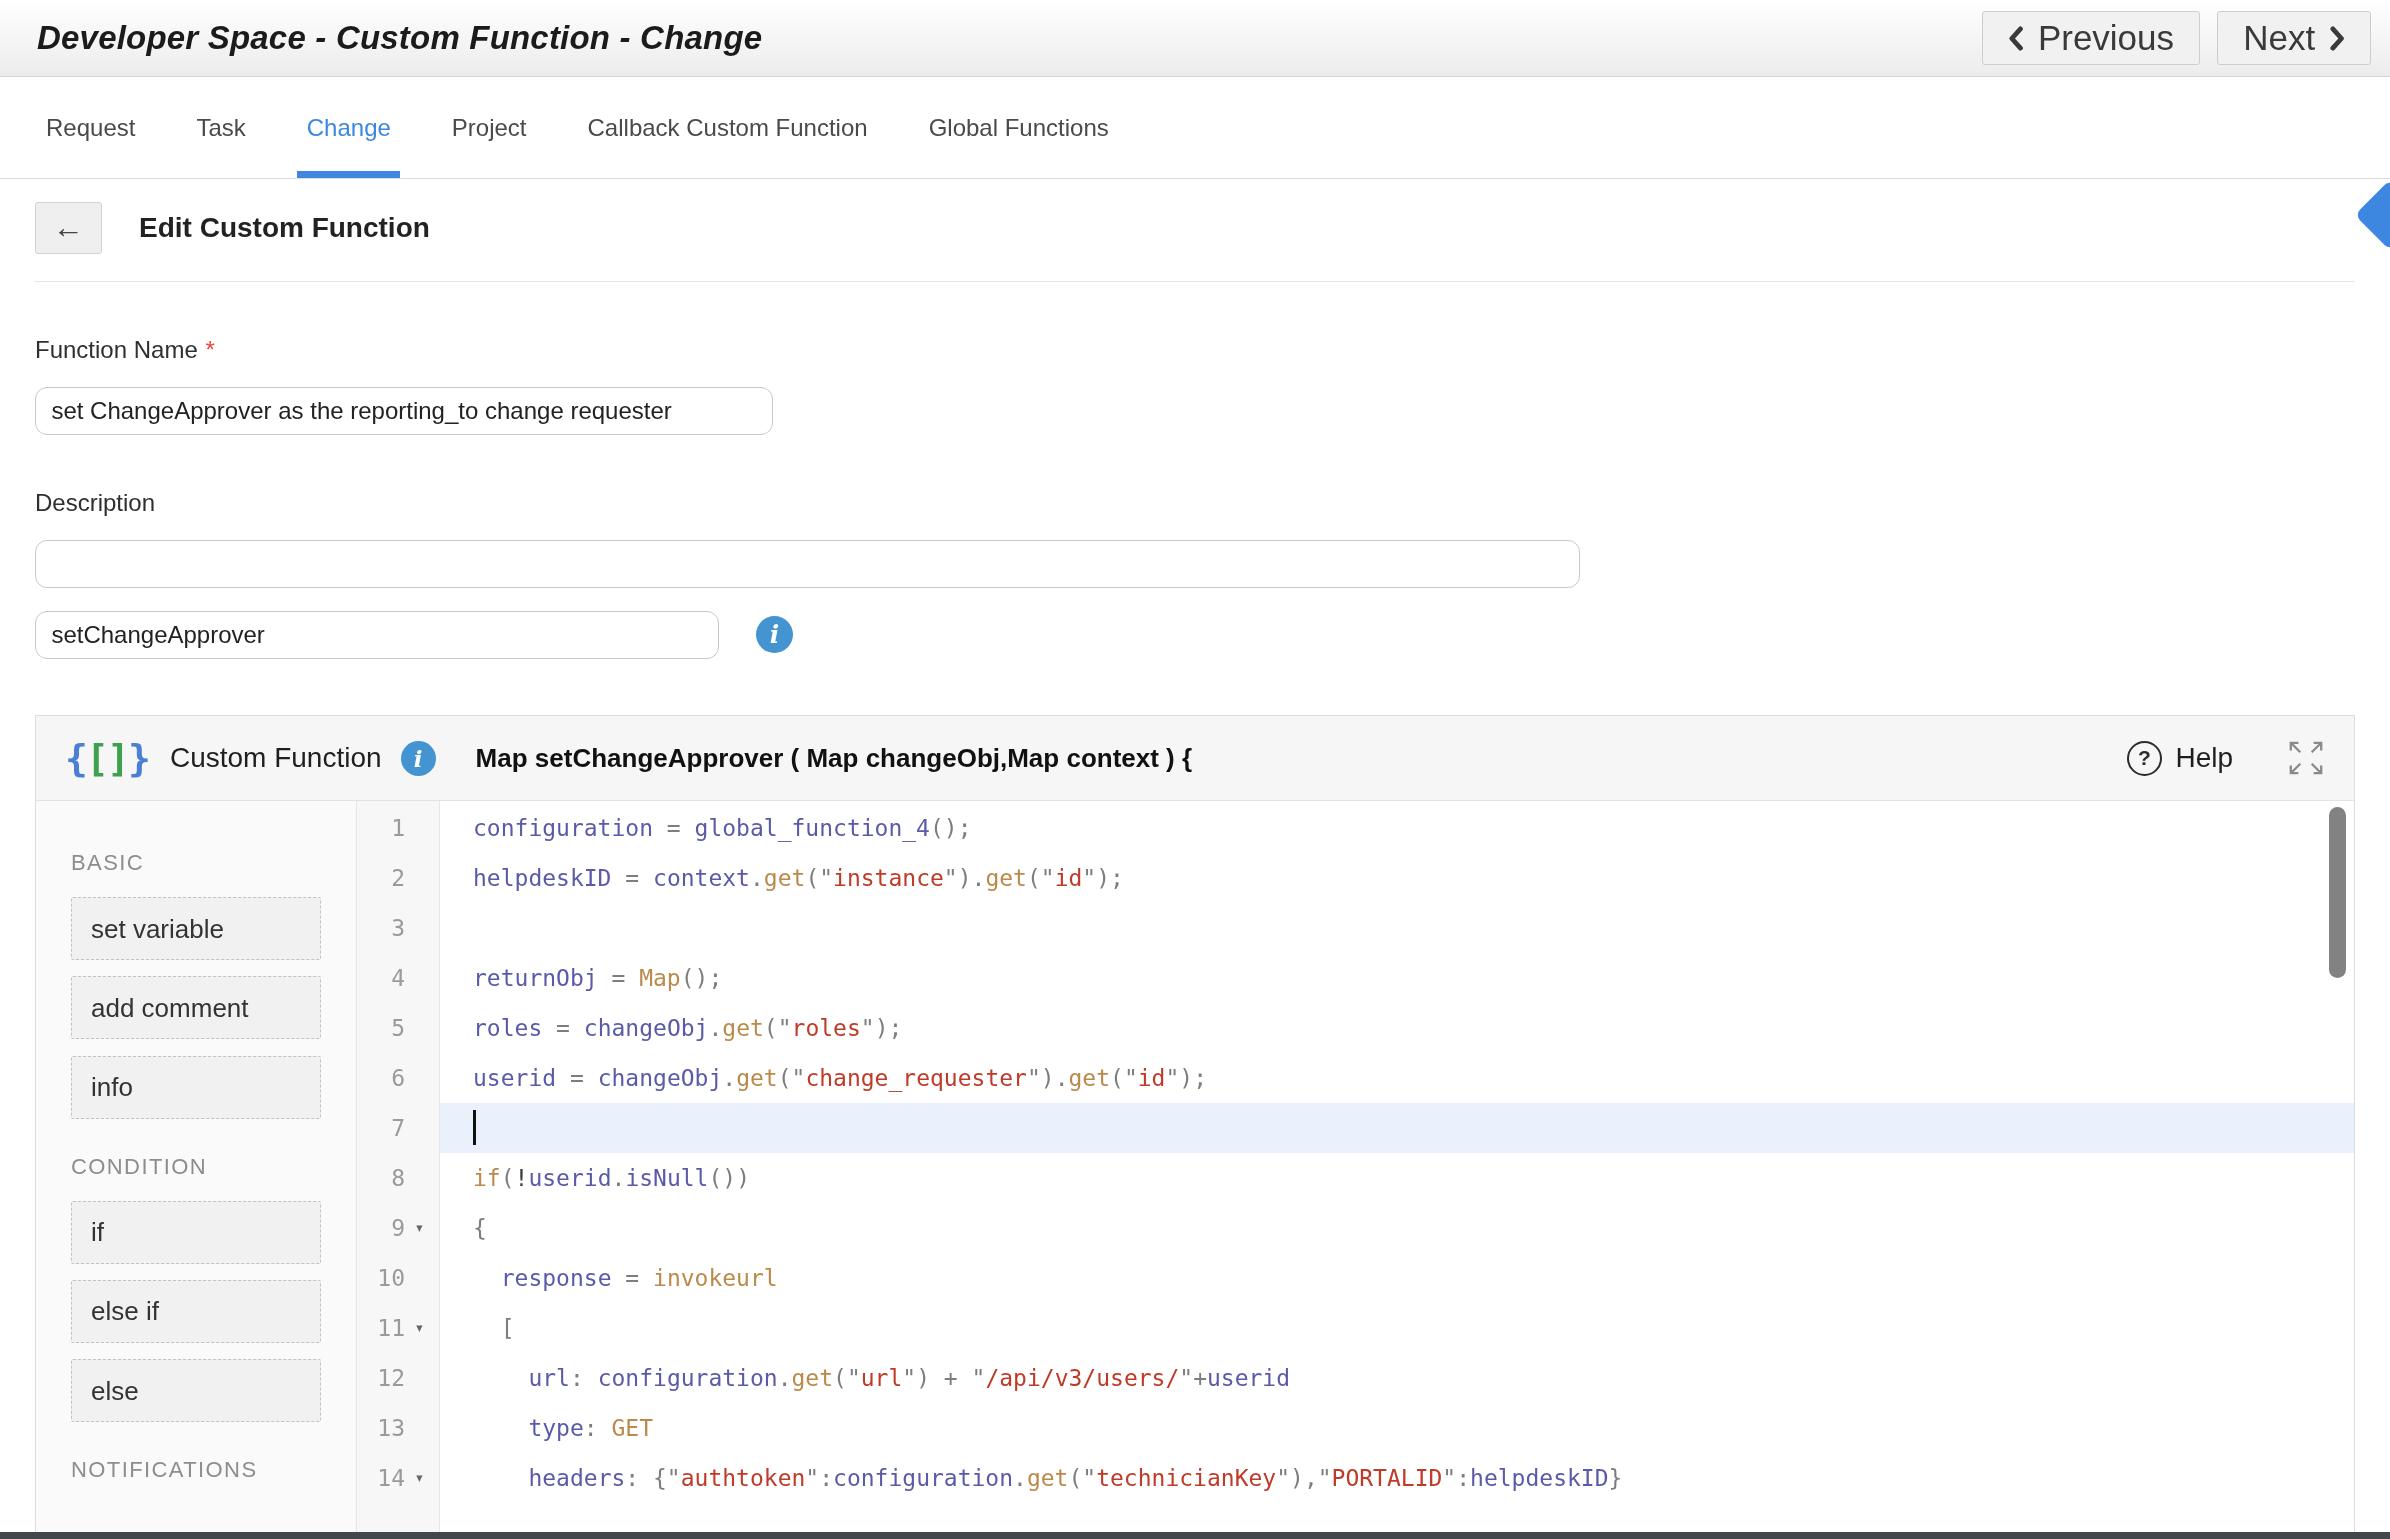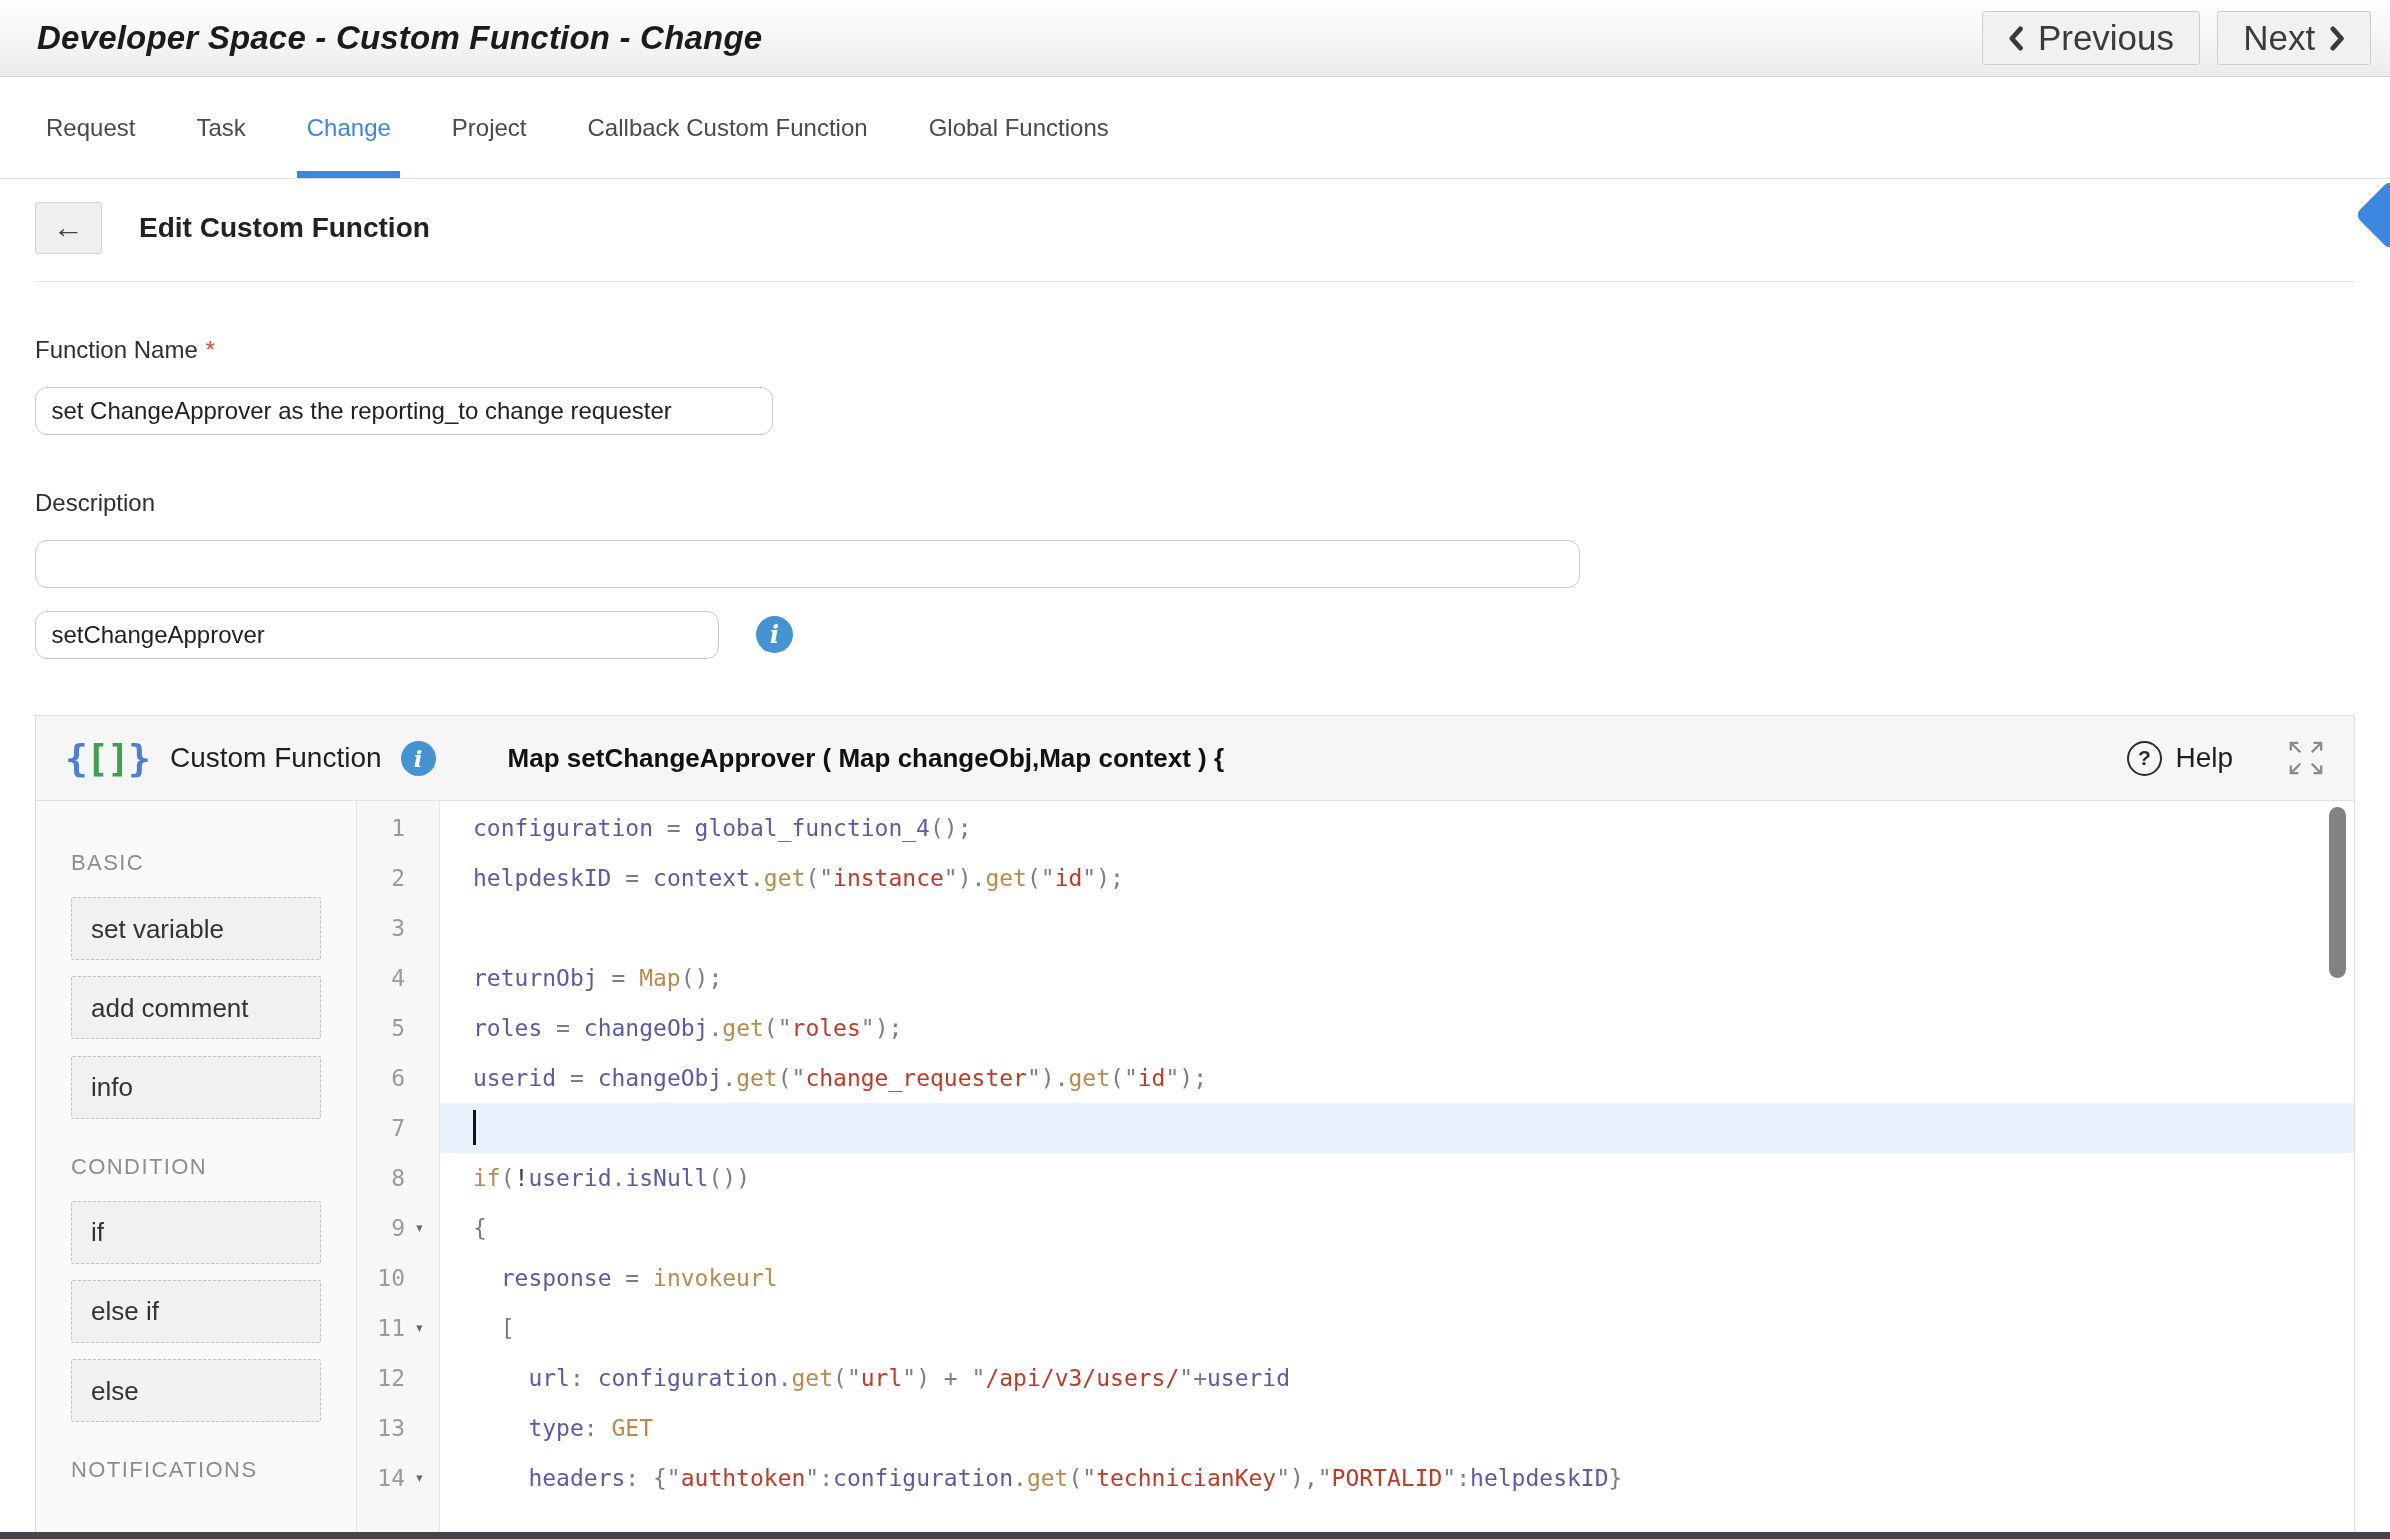--- a/index.html
+++ b/index.html
@@ -52,21 +52,21 @@
 
   
   .panel { margin-top:56px; border:1.9px solid #ddd; height:845px; overflow:hidden; }
   .panel-header { height:85px; background:#f6f6f6; border-bottom:1.9px solid #e2e2e2;
     display:flex; align-items:center; padding:0 29px; }
   .cf-icon { font-family:"DejaVu Sans Mono", monospace; font-size:38px; font-weight:bold;
     letter-spacing:-1.9px; }
   .cf-icon .brace { color:#4a7fd4; } .cf-icon .brack { color:#3fa14f; }
   .panel-title { font-size:28px; color:#1f1f1f; margin-left:21px; }
   .panel-info { margin-top:0; margin-left:19px; width:35px; height:35px; font-size:23px; }
-  .signature { font-size:26px; font-weight:bold; color:#111; margin-left:72px; }
+  .signature { font-size:26px; font-weight:bold; color:#111; margin-left:40px; }
   .panel-right { margin-left:auto; display:flex; align-items:center; gap:54px; }
   .help-btn { display:flex; align-items:center; gap:13.4px; cursor:pointer; }
   .help-circle { width:35px; height:35px; border:2.9px solid #2c2c2c; border-radius:50%;
     display:flex; align-items:center; justify-content:center; font-size:21px;
     font-weight:bold; color:#2c2c2c; }
   .help-label { font-size:28px; color:#1f1f1f; }
   .expand-svg { width:38px; height:38px; cursor:pointer; }
   .expand-svg path { fill:none; stroke:#8a8a8a; stroke-width:2.4; stroke-linejoin:miter; }
 
   .panel-body { display:flex; height:calc(100% - 85px); }

